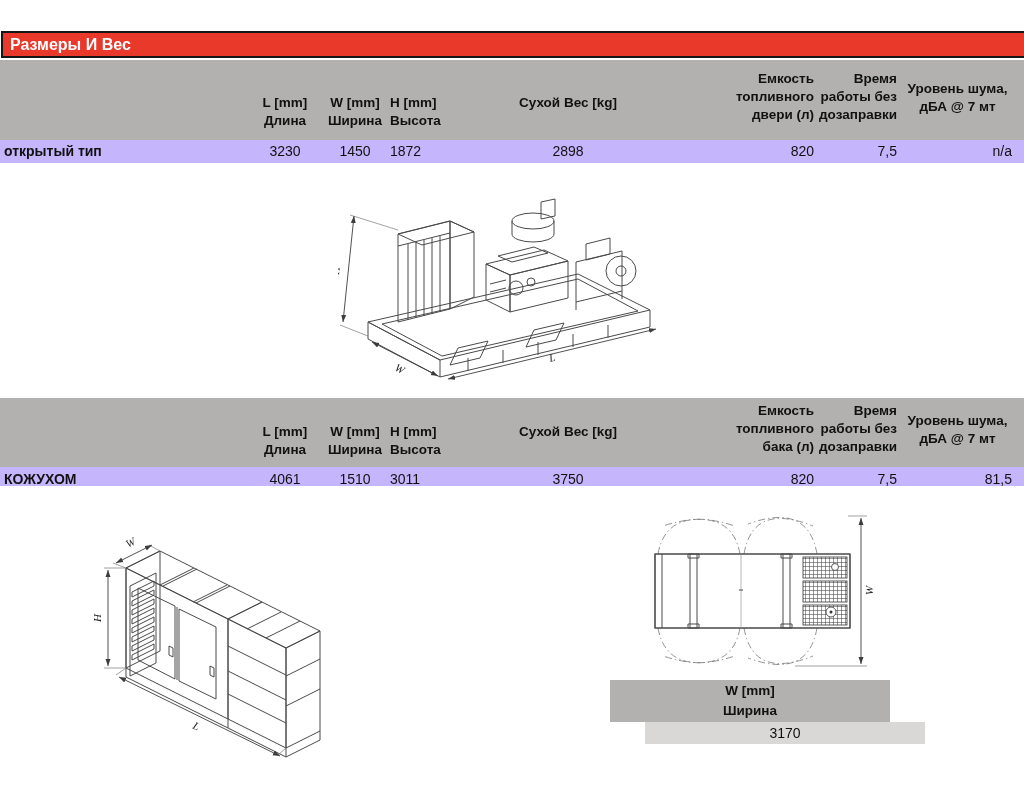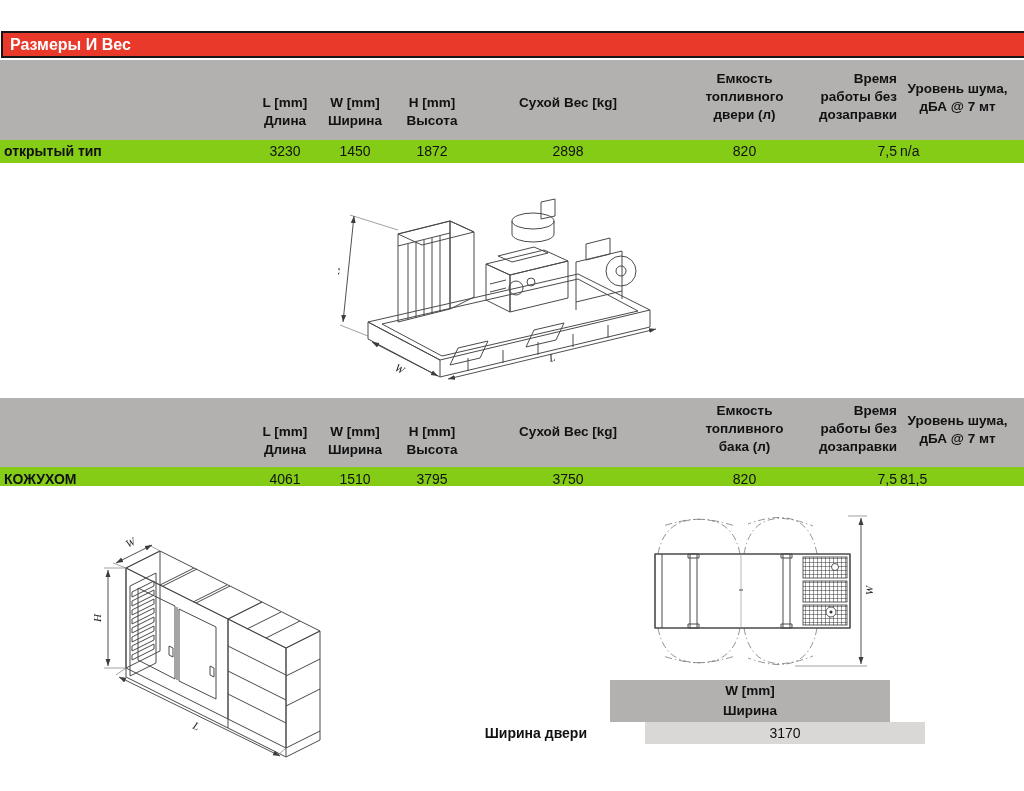--- a/index.html
+++ b/index.html
@@ -8,44 +8,44 @@
 
   
   .titlebar{position:absolute;left:1px;top:1px;width:1019px;height:23px;
             background:#e8392b;border:2px solid #161616;color:#fff;
             font-weight:bold;font-size:16px;line-height:23px;padding-left:7px;}
 
   
   .band{position:absolute;left:0;width:1024px;background:#b2b1b0;}
   .band.t1{top:30px;height:80px;}
   .band.t2{top:368px;height:69px;}
-  .datarow{position:absolute;left:0;width:1024px;background:#84cc16;font-size:14px;}
+  .datarow{position:absolute;left:0;width:1024px;background:#c4b5fd;font-size:14px;}
   .datarow.t1{top:110px;height:23px;line-height:23px;}
   .datarow.t2{top:437px;height:19px;line-height:25px;padding-left:28px;}
 
   .cell{position:absolute;font-size:13.5px;}
   .hcell{font-weight:bold;line-height:18px;}
   .c-label{left:4px;width:240px;text-align:left;font-weight:bold;}
   .c-len{left:248px;width:74px;text-align:center;}
   .c-wid{left:318px;width:74px;text-align:center;}
-  .c-hei{left:390px;width:84px;text-align:center;}
+  .c-hei{left:390px;width:84px;text-align:left;}
   .c-dry{left:472px;width:192px;text-align:center;}
-  .c-fuel{left:697px;width:95px;text-align:center;}
+  .c-fuel{left:719px;width:95px;text-align:right;}
   .c-time{left:797px;width:100px;text-align:right;}
   .c-noise{left:900px;width:115px;text-align:center;}
   .band .c-len,.band .c-wid,.band .c-hei{bottom:10px;}
   .band .c-dry{bottom:28px;}
   .band.t2 .c-len,.band.t2 .c-wid,.band.t2 .c-hei{bottom:8px;}
   .band.t2 .c-dry{bottom:26px;}
   .band.t1 .c-fuel,.band.t1 .c-time{top:10px;}
   .band.t2 .c-fuel,.band.t2 .c-time{top:4px;}
   .band.t1 .c-noise{top:20px;}
   .band.t2 .c-noise{top:14px;}
   .datarow .cell{top:0;font-size:14px;}
-  .datarow .c-noise{text-align:left;width:112px;}
+  .datarow .c-noise{text-align:right;width:112px;}
 
   
   .draw{position:absolute;}
   .draw-open{left:338px;top:142px;width:348px;height:208px;}
   .draw-canopy{left:92px;top:476px;width:245px;height:252px;}
   .draw-top{left:645px;top:480px;width:240px;height:165px;}
   svg .ln{stroke:#4a4a4a;fill:none;stroke-width:1;stroke-linejoin:round;}
   svg .ln2{stroke:#4a4a4a;fill:none;stroke-width:1.6;stroke-linejoin:round;}
   svg .dim{stroke:#3d3d3d;fill:none;stroke-width:.9;}
   svg .ext{stroke:#7a7a7a;fill:none;stroke-width:.7;}
@@ -189,21 +189,21 @@
     <div class="cell hcell c-noise">
       <div>Уровень шума,</div>
       <div>дБА @ 7 мт</div>
     </div>
   </div>
 
   <div class="datarow t2">
     <div class="cell c-label">КОЖУХОМ</div>
     <div class="cell c-len">4061</div>
     <div class="cell c-wid">1510</div>
-    <div class="cell c-hei">3795</div>
+    <div class="cell c-hei">3011</div>
     <div class="cell c-dry">3750</div>
     <div class="cell c-fuel">820</div>
     <div class="cell c-time">7,5</div>
     <div class="cell c-noise">81,5</div>
   </div>
 
   <svg class="draw draw-canopy" viewBox="0 0 245 252">
     <defs>
       <marker id="arB" viewBox="0 0 8 6" markerWidth="9" markerHeight="7" refX="7" refY="3" orient="auto-start-reverse">
         <path d="M0,0.5 L7,3 L0,5.5 Z" fill="#3d3d3d"></path>
@@ -285,20 +285,19 @@
     <circle cx="190" cy="57" r="3.5" fill="#fff" stroke="#333" stroke-width="0.8"></circle>
     <circle cx="186" cy="102" r="5" fill="#fff" stroke="#333" stroke-width="0.8"></circle>
     <circle cx="186" cy="102" r="1.5" fill="#333"></circle>
 
     <line class="ext" x1="203" y1="6" x2="222" y2="6"></line>
     <line class="ext" x1="150" y1="156" x2="222" y2="156"></line>
     <path class="dim" d="M216 8 L216 154" marker-start="url(#arC)" marker-end="url(#arC)"></path>
     <text class="dimlbl" transform="translate(228,85) rotate(-90)">W</text>
   </svg>
 
-  <div class="door-label">Ширина двери</div>
   <div class="door-header">
     <div>W [mm]</div>
     <div>Ширина</div>
   </div>
   <div class="door-value">3170</div>
 
 </div>
 
 </body></html>

